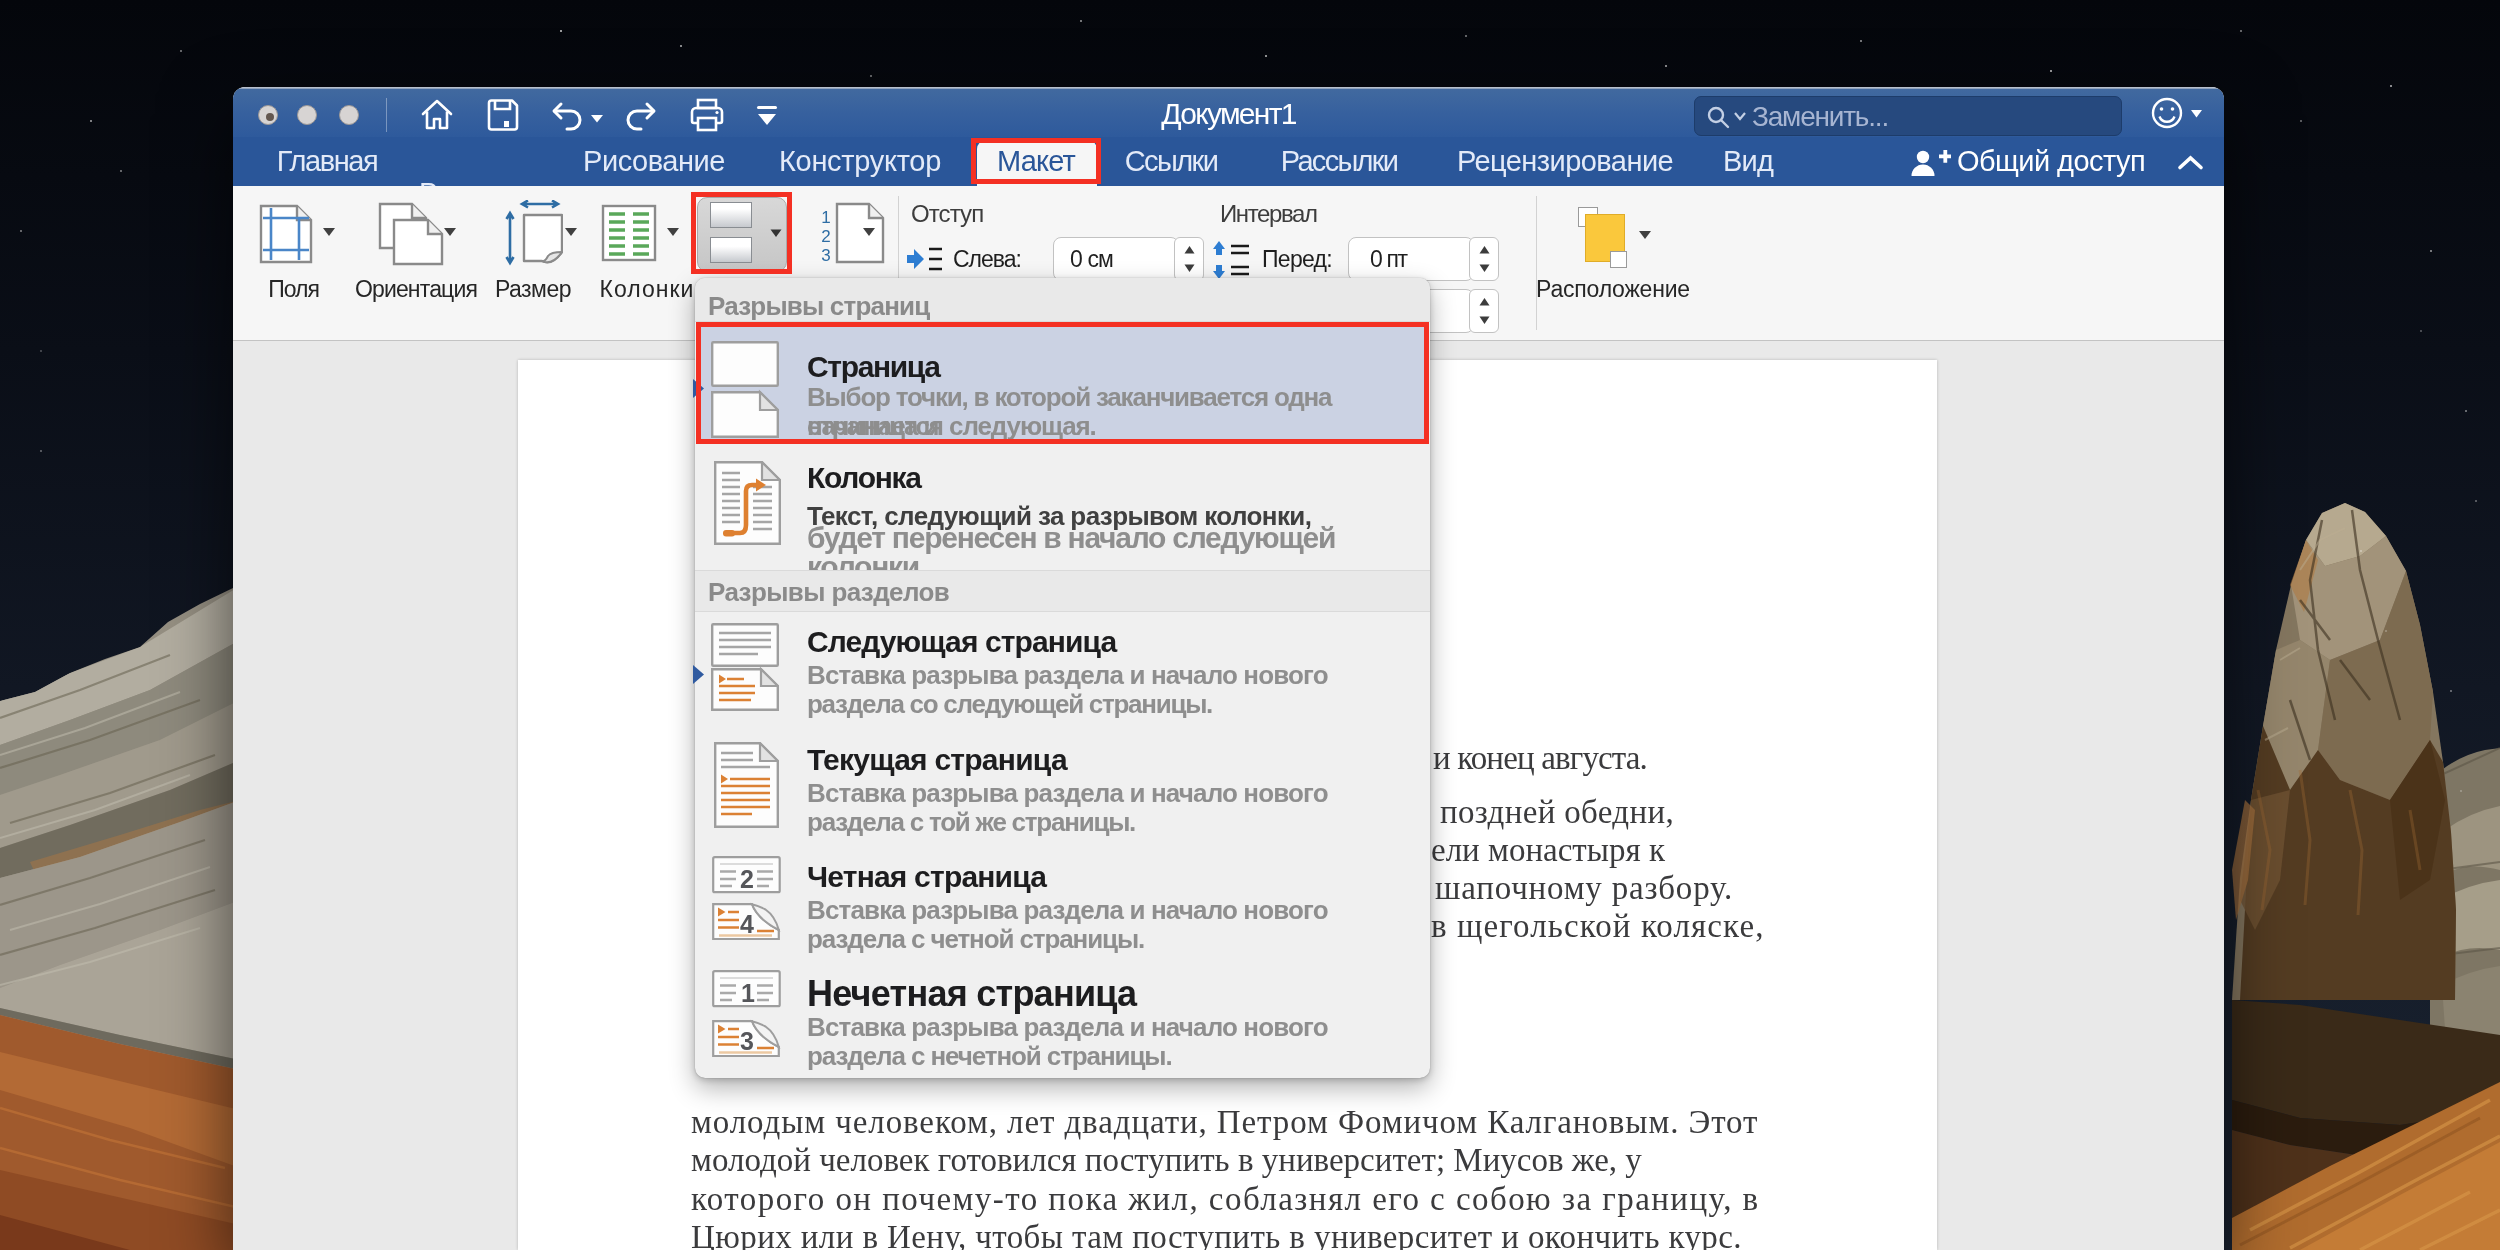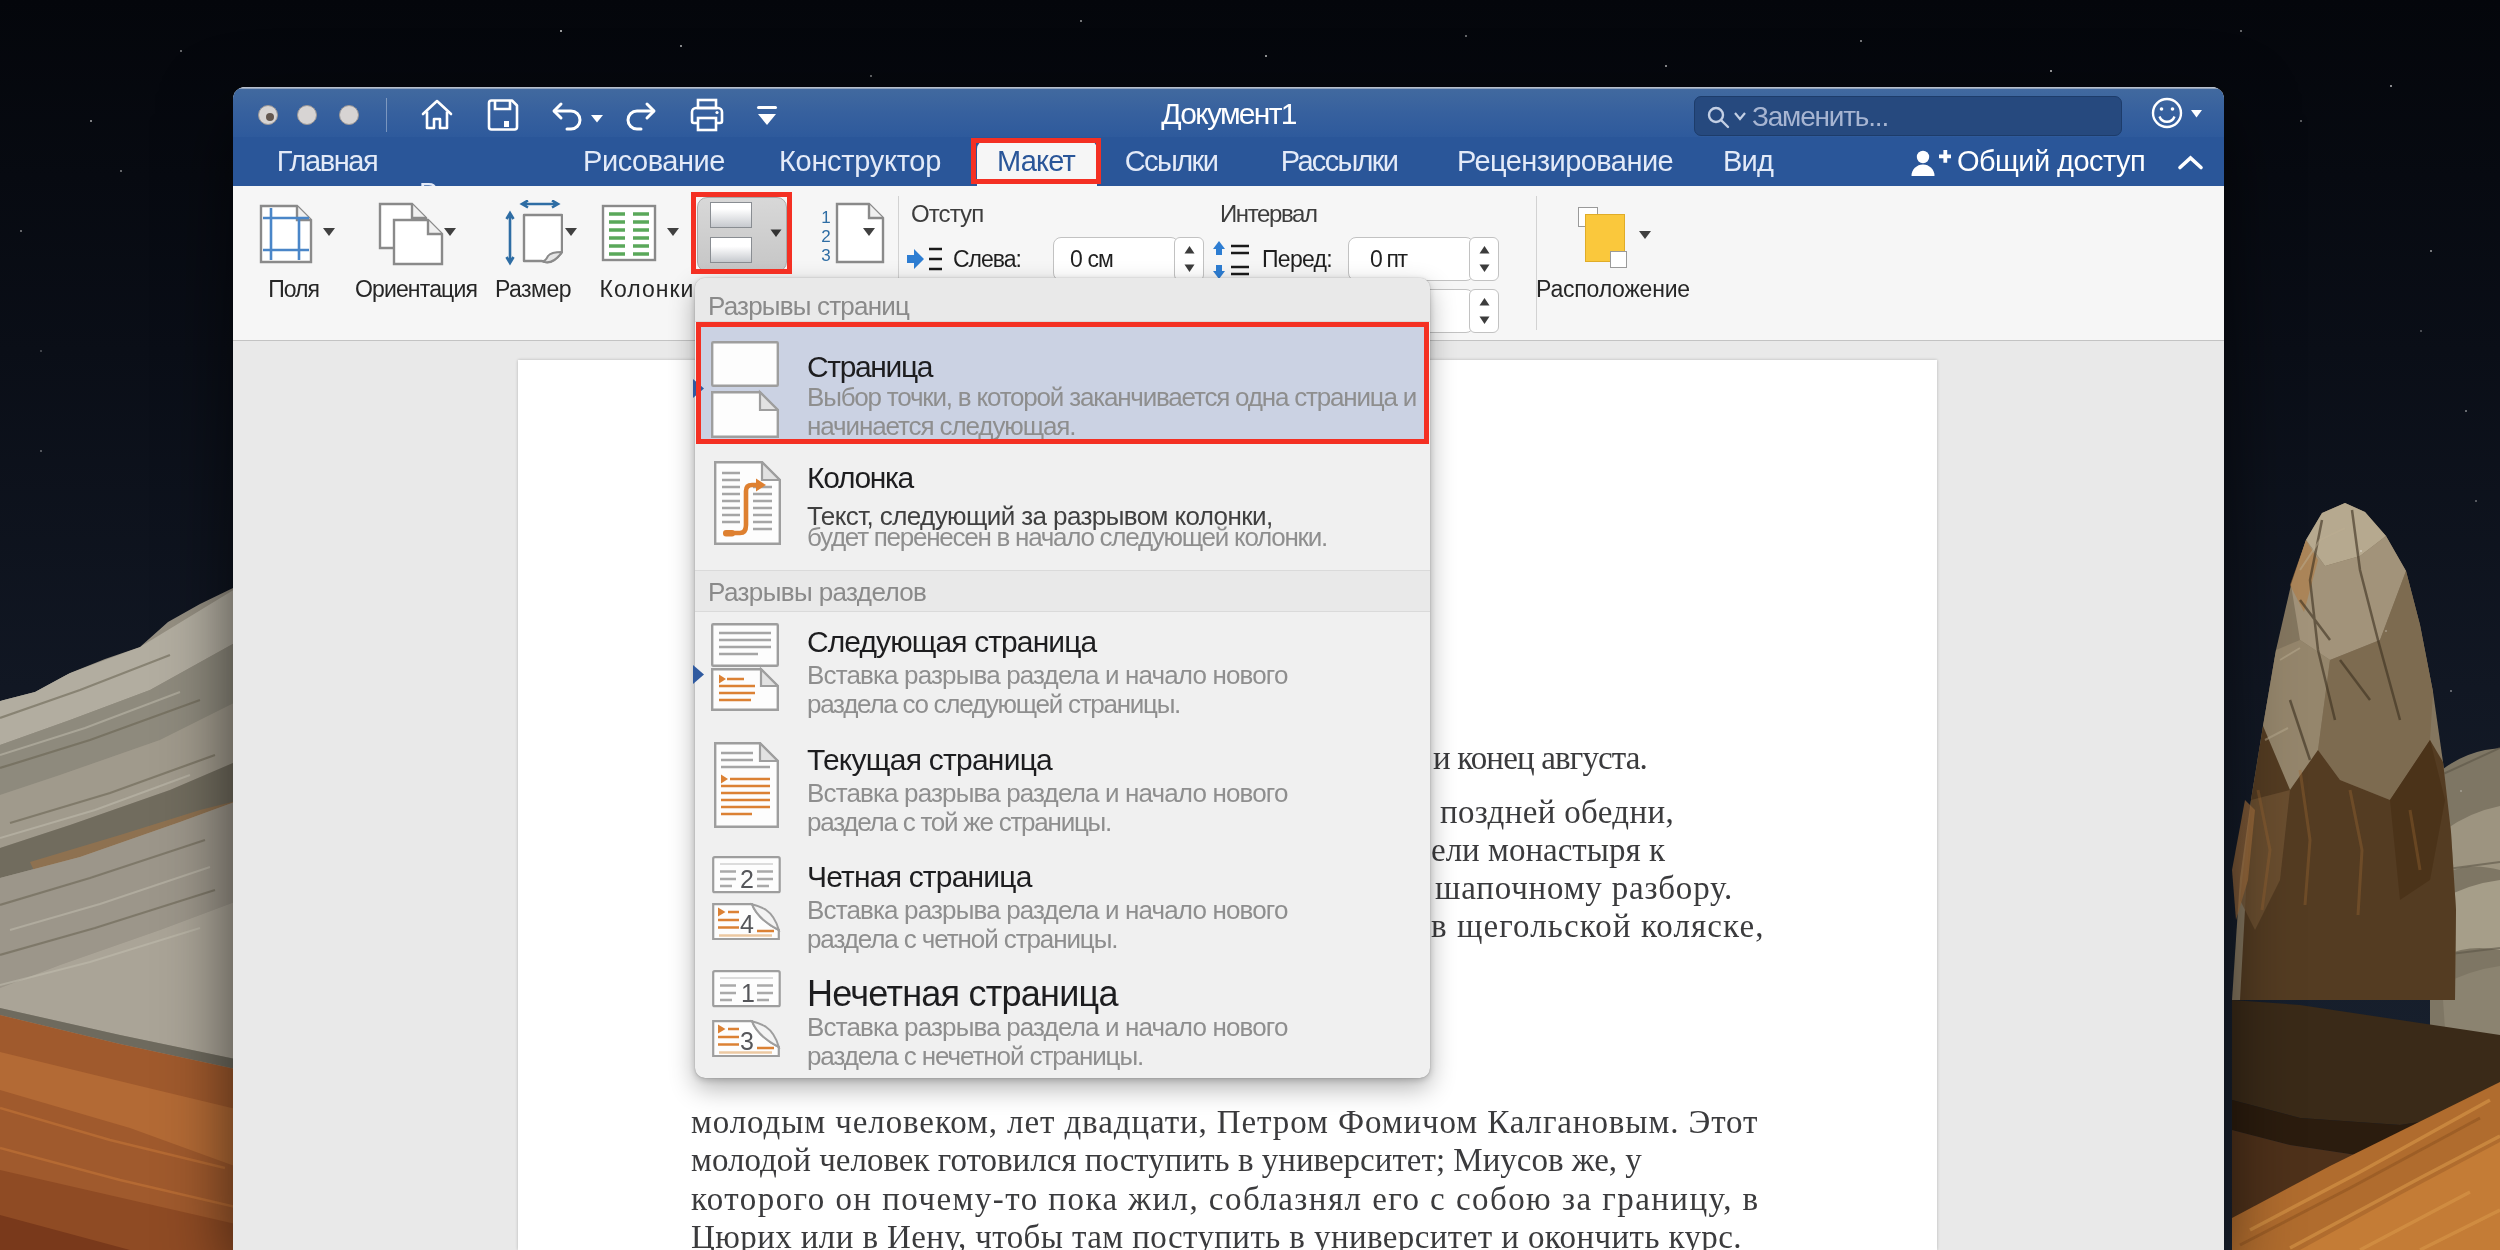--- a/index.html
+++ b/index.html
@@ -315,21 +315,21 @@
  <div class="serif abs" style="left:913px;top:472px;">ели монастыря к</div>
  <div class="serif abs" style="left:917px;top:510px;letter-spacing:0.8px;">шапочному разбору.</div>
  <div class="serif abs" style="left:913px;top:548px;letter-spacing:1.1px;">в щегольской коляске,</div>
  <div class="serif abs" id="L10" style="left:173px;top:744px;letter-spacing:0.9px;">молодым человеком, лет двадцати, Петром Фомичом Калгановым. Этот</div>
  <div class="serif abs" id="L11" style="left:173px;top:782px;">молодой человек готовился поступить в университет; Миусов же, у</div>
  <div class="serif abs" id="L12" style="left:173px;top:821px;letter-spacing:1.45px;">которого он почему-то пока жил, соблазнял его с собою за границу, в</div>
  <div class="serif abs" id="L13" style="left:173px;top:859px;letter-spacing:0.4px;">Цюрих или в Иену, чтобы там поступить в университет и окончить курс.</div>
 </div>
 </div>
 </div>
-<div id="dropdown" style="position:absolute;left:695px;top:278px;width:735px;height:800px;background:#f0f0f0;border-radius:10px;box-shadow:0 10px 26px rgba(0,0,0,.3),0 2px 6px rgba(0,0,0,.18),0 0 1px rgba(60,60,60,.5);font-family:'Liberation Sans',sans-serif;">
+<div id="dropdown" style="position:absolute;left:695px;top:278px;width:735px;height:800px;background:#f0f0f0;border-radius:10px;box-shadow:0 10px 26px rgba(0,0,0,.3),0 2px 6px rgba(0,0,0,.18),0 0 1px rgba(60,60,60,.5);font-family:'Liberation Sans',sans-serif;font-weight:bold;">
  <div class="abs" style="left:0;top:0;width:735px;height:44px;background:#e9e9e9;border-bottom:1px solid #dadada;border-radius:10px 10px 0 0;"></div>
  <div class="abs" style="left:13px;top:15px;font-size:26px;line-height:26px;letter-spacing:-0.8px;color:#8a8a8a;">Разрывы страниц</div>
 
  <div class="abs" style="left:3px;top:47px;width:729px;height:119px;background:#cbd2e3;"></div>
  <svg class="abs" style="left:-3px;top:100px" width="13" height="21" viewBox="0 0 13 21">
       <path d="M1 1 L12 10.5 L1 20 Z" fill="#2f5aa0"></path>
     </svg>
  <svg class="abs" style="left:16px;top:63px" width="68" height="97" viewBox="0 0 68 97">
   <rect x="1.2" y="1.2" width="65.6" height="43.6" fill="#fdfdfd" stroke="#9e9e9e" stroke-width="2.4" rx="1"></rect>
   <path d="M1.2 95.8 V51.2 H49 L66.8 69 V95.8 Z" fill="#fdfdfd" stroke="#9e9e9e" stroke-width="2.4"></path>
@@ -345,21 +345,21 @@
   <g stroke="#a5a5a5" stroke-width="2.4">
    <path d="M8 12 H26 M8 19 H26 M8 26 H26 M8 33 H26 M8 40 H26 M8 47 H26 M8 54 H26 M8 61 H26"></path>
    <path d="M39 26 H58 M39 33 H58 M39 40 H58 M39 47 H58 M39 54 H58 M39 61 H58 M39 68 H58"></path>
   </g>
   <path d="M14 72 H26 Q32 72 32 64 V30 Q32 24 38 24 L44 24" fill="none" stroke="#de8030" stroke-width="4.6"></path>
   <path d="M42 17.5 L52 24 L42 30.5 Z" fill="#de8030"></path>
   <rect x="9" y="69" width="12" height="6.5" rx="3" fill="#de8030"></rect>
  </svg>
  <div class="abs" style="left:112px;top:185px;font-size:30px;line-height:30px;letter-spacing:-1.3px;color:#1d1d1f;">Колонка</div>
  <div class="abs" style="left:112px;top:224px;font-size:26px;line-height:29px;letter-spacing:-0.6px;color:#404040;">Текст, следующий за разрывом колонки,</div>
- <div class="abs" style="left:112px;top:245px;font-size:26px;line-height:29px;letter-spacing:-1.26px;color:#8e8e8e;">будет перенесен в начало следующей колонки.</div>
+ <div class="abs" style="left:112px;top:245px;font-size:30px;line-height:29px;letter-spacing:-1.26px;color:#8e8e8e;">будет перенесен в начало следующей колонки.</div>
 
  <div class="abs" style="left:0;top:292px;width:735px;height:42px;background:#e9e9e9;border-top:1px solid #dadada;border-bottom:1px solid #dadada;"></div>
  <div class="abs" style="left:13px;top:301px;font-size:26px;line-height:26px;letter-spacing:-0.6px;color:#8a8a8a;">Разрывы разделов</div>
 
  <svg class="abs" style="left:-3px;top:386px" width="13" height="21" viewBox="0 0 13 21">
       <path d="M1 1 L12 10.5 L1 20 Z" fill="#2f5aa0"></path>
     </svg>
  <svg class="abs" style="left:16px;top:345px" width="68" height="88" viewBox="0 0 68 88">
   <rect x="1.2" y="1.2" width="65.6" height="41.6" fill="#fdfdfd" stroke="#9e9e9e" stroke-width="2.4" rx="1"></rect>
   <g stroke="#a5a5a5" stroke-width="2.4">

